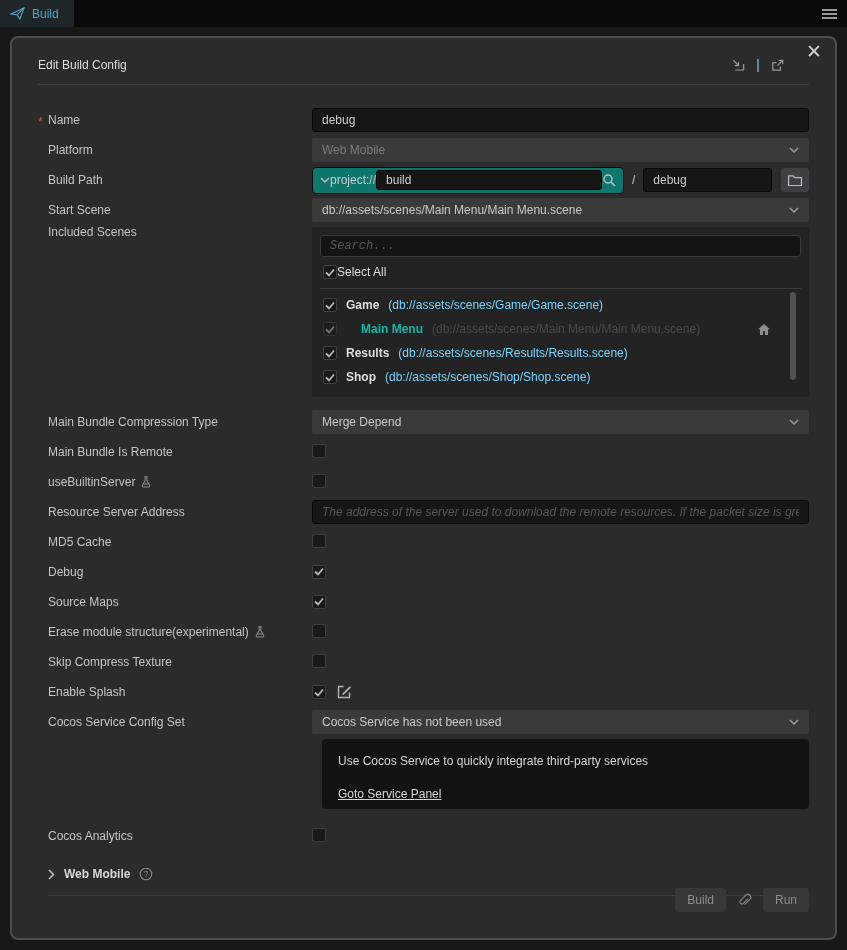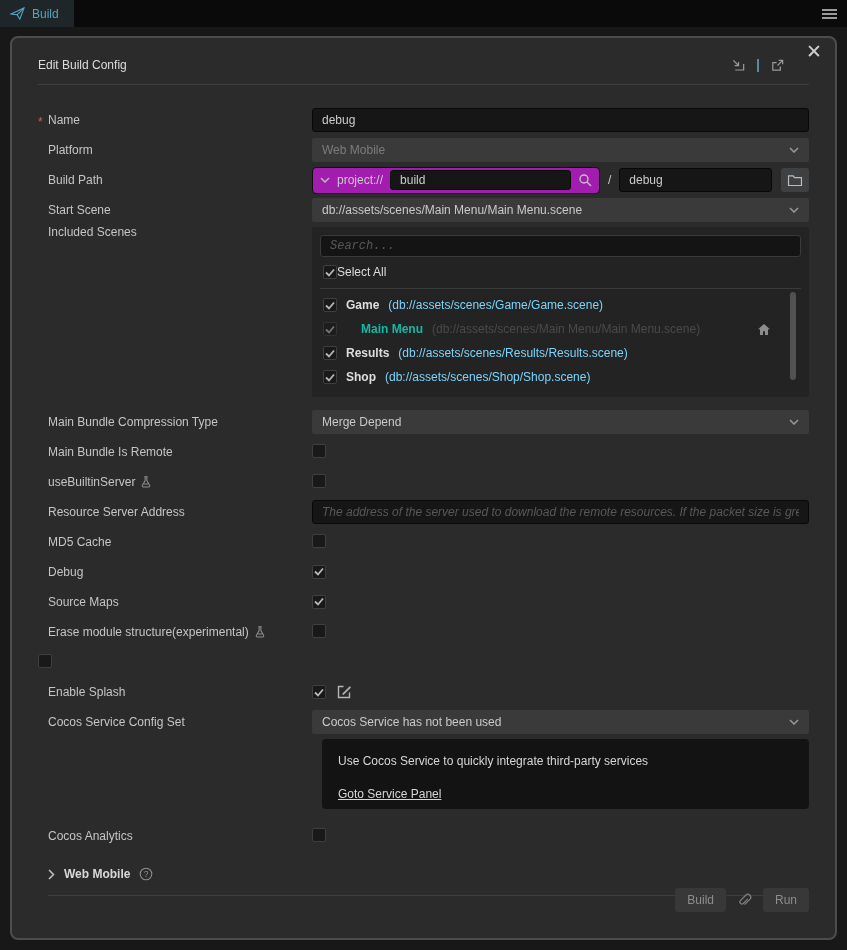--- a/index.html
+++ b/index.html
@@ -39,22 +39,22 @@
   
   .tinput { width: 100%; height: 24px; background: #161616; border: 1px solid #080808;
             border-radius: 3px; color: #cccccc; padding: 0 9px; font-family: inherit; font-size: 12px; outline: none; }
   .tinput::placeholder { color: #585858; font-style: italic; }
   .select { height: 24px; background: #3a3a3a; border-radius: 2px; display: flex; align-items: center;
             padding: 0 10px; color: #c9c9c9; cursor: pointer; }
   .select .sel-text { flex: 1; white-space: nowrap; overflow: hidden; }
   .select.disabled { color: #7c7c7c; }
   
   .bp { display: flex; align-items: center; }
-  .bp-group { display: flex; align-items: center; gap: 7px; width: 288px; height: 27px;
-              background: #a21caf; border: 1px solid #0d0d0d; border-radius: 4px; padding: 0 7px; }
+  .bp-group { display: flex; align-items: center; width: 312px; height: 27px;
+              background: #0f766e; border: 1px solid #0d0d0d; border-radius: 4px; padding: 0 7px; }
   .bp-group .tinput { height: 20px; flex: 1; }
   .bp-slash { margin: 0 8px; color: #c9c9c9; }
   .bp .sub { flex: 1; }
   .folder-btn { width: 28px; height: 24px; margin-left: 9px; background: #3e4042; border: none;
                 border-radius: 3px; display: flex; align-items: center; justify-content: center; cursor: pointer; }
   
   .cb { width: 14px; height: 14px; background: #191919; border: 1px solid #3f3f3f; border-radius: 2px;
         display: inline-flex; align-items: center; justify-content: center; flex: none; cursor: pointer; }
   .cb svg { display: none; }
   .cb.on svg { display: block; }
@@ -368,20 +368,23 @@
         </span>
       </span>
       <span class="ctrl">
         <span class="cb">
           
         </span>
       </span>
     </div>
 
     <div class="row">
+      <span class="row-label">
+          <span>Skip Compress Texture</span>
+        </span>
       <span class="ctrl">
         <span class="cb">
           
         </span>
       </span>
     </div>
 
     <div class="row">
       <span class="row-label">
           <span>Enable Splash</span>

